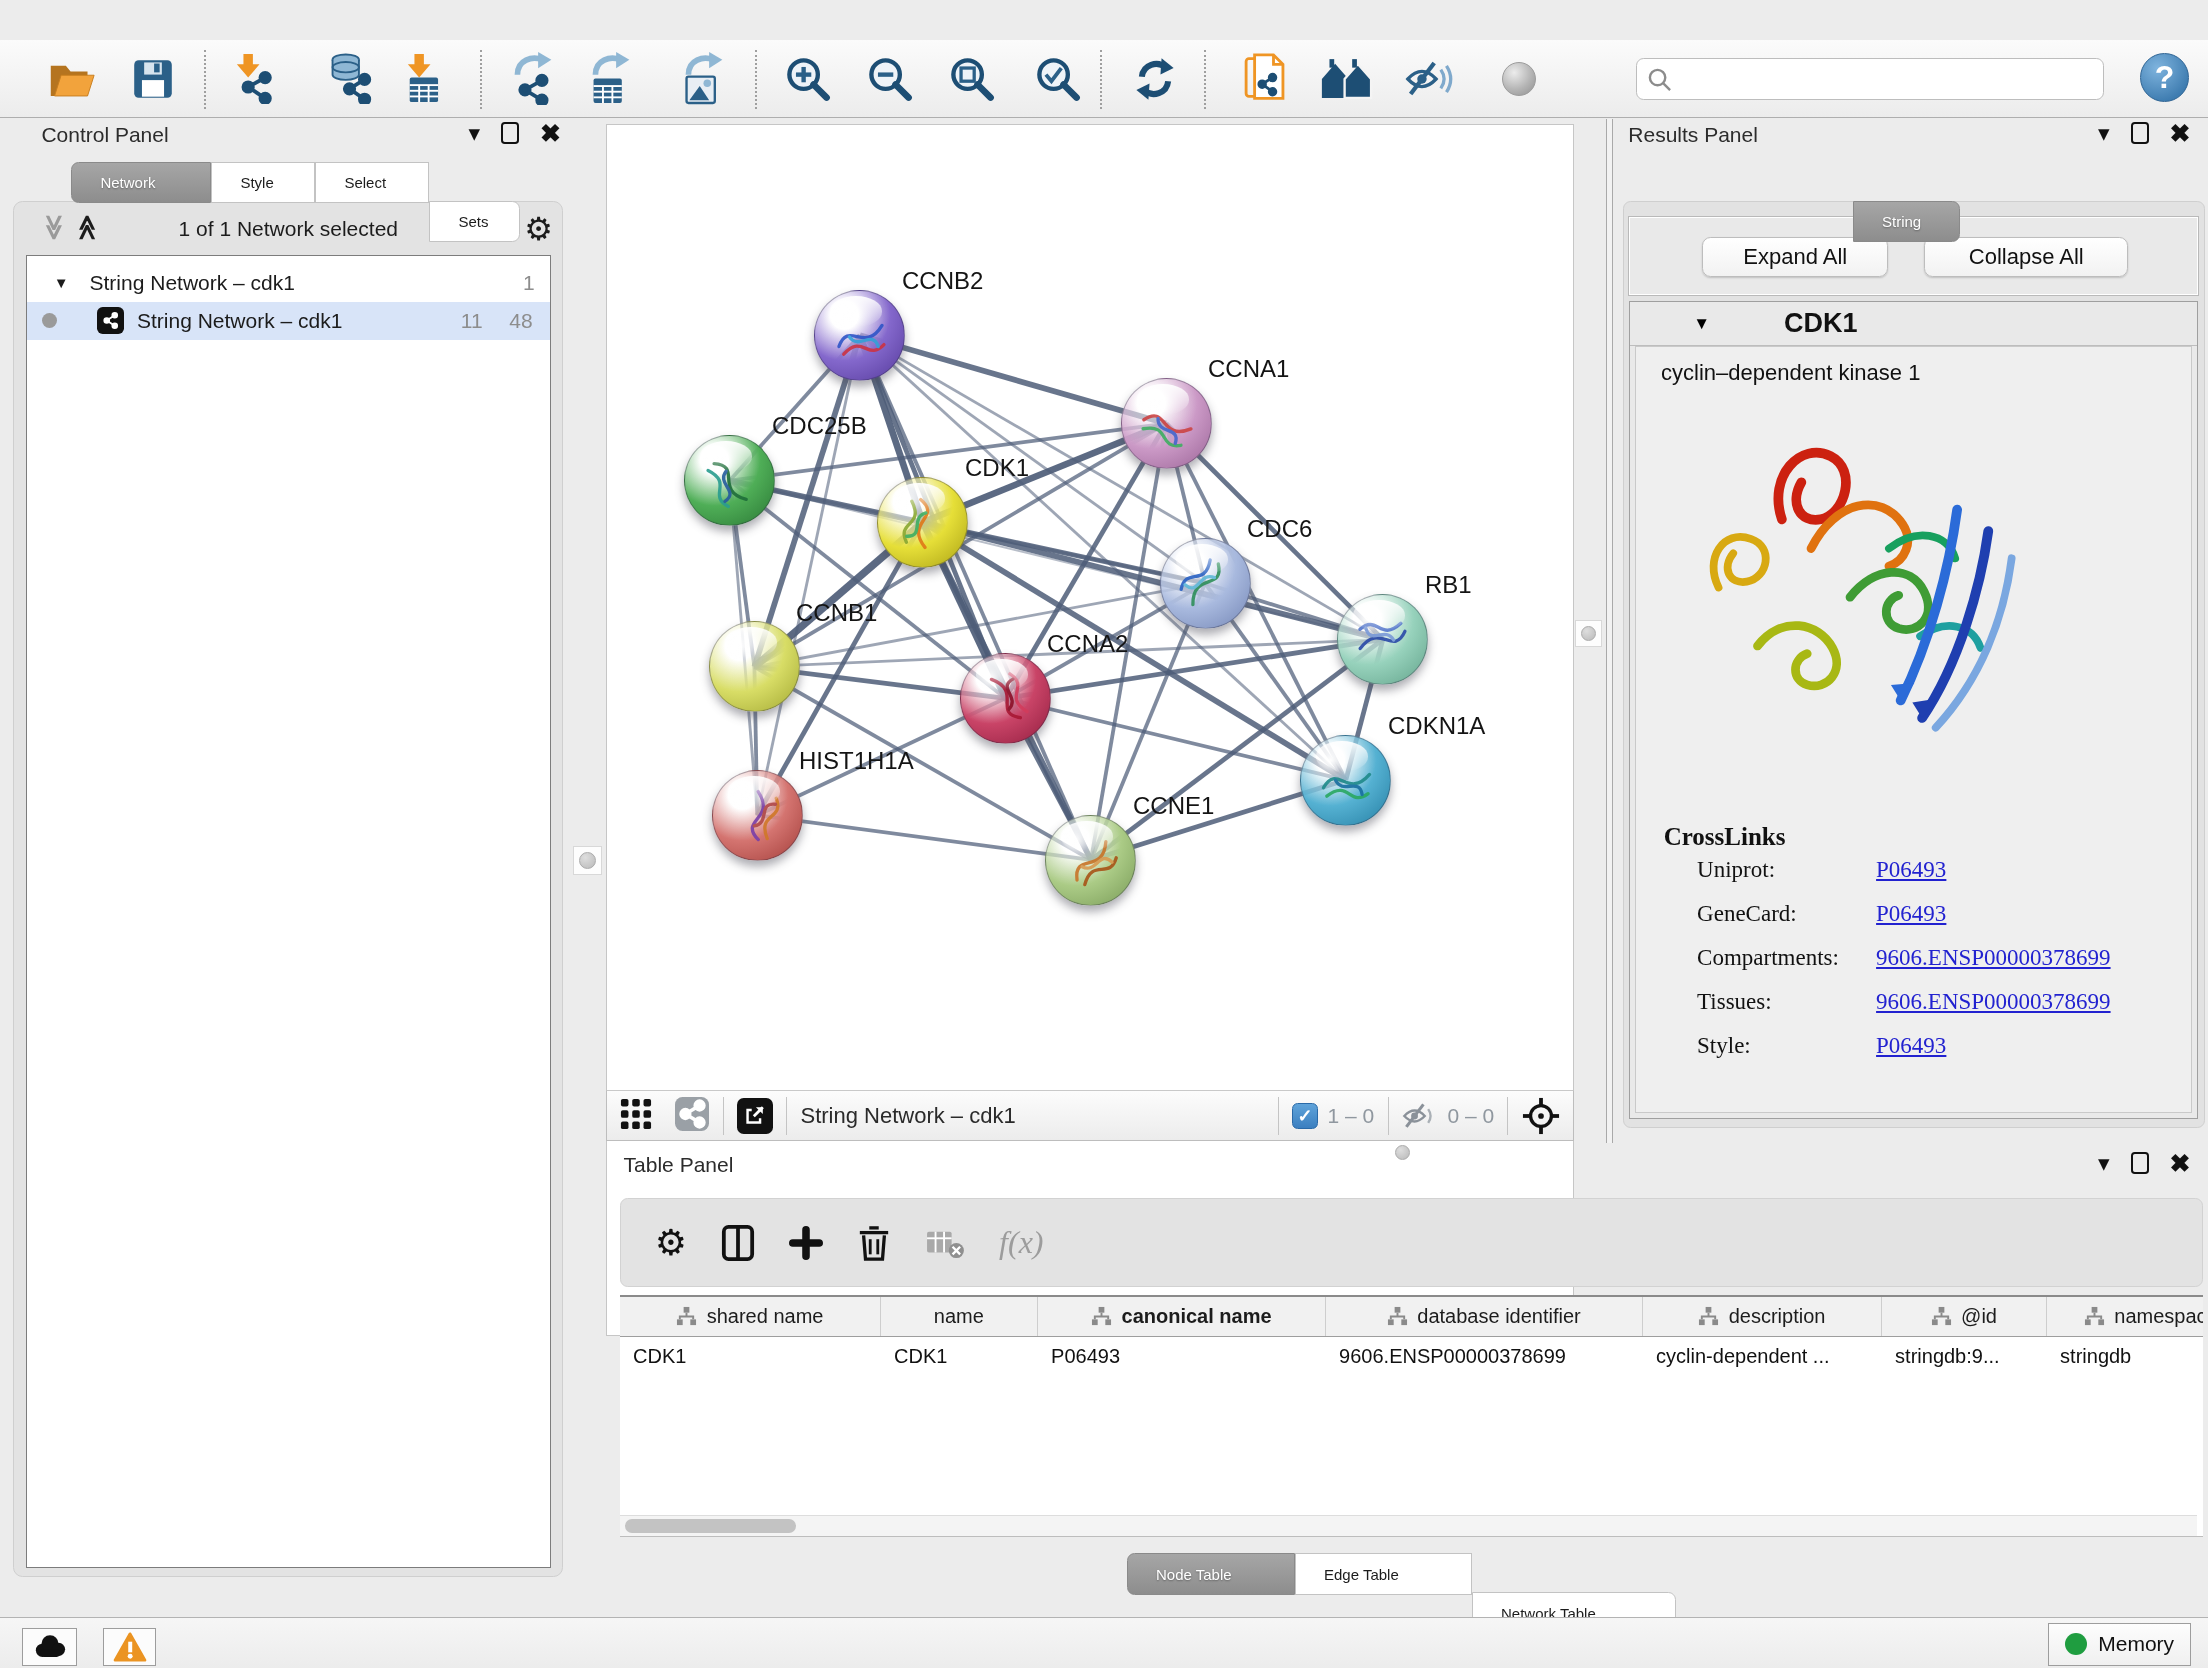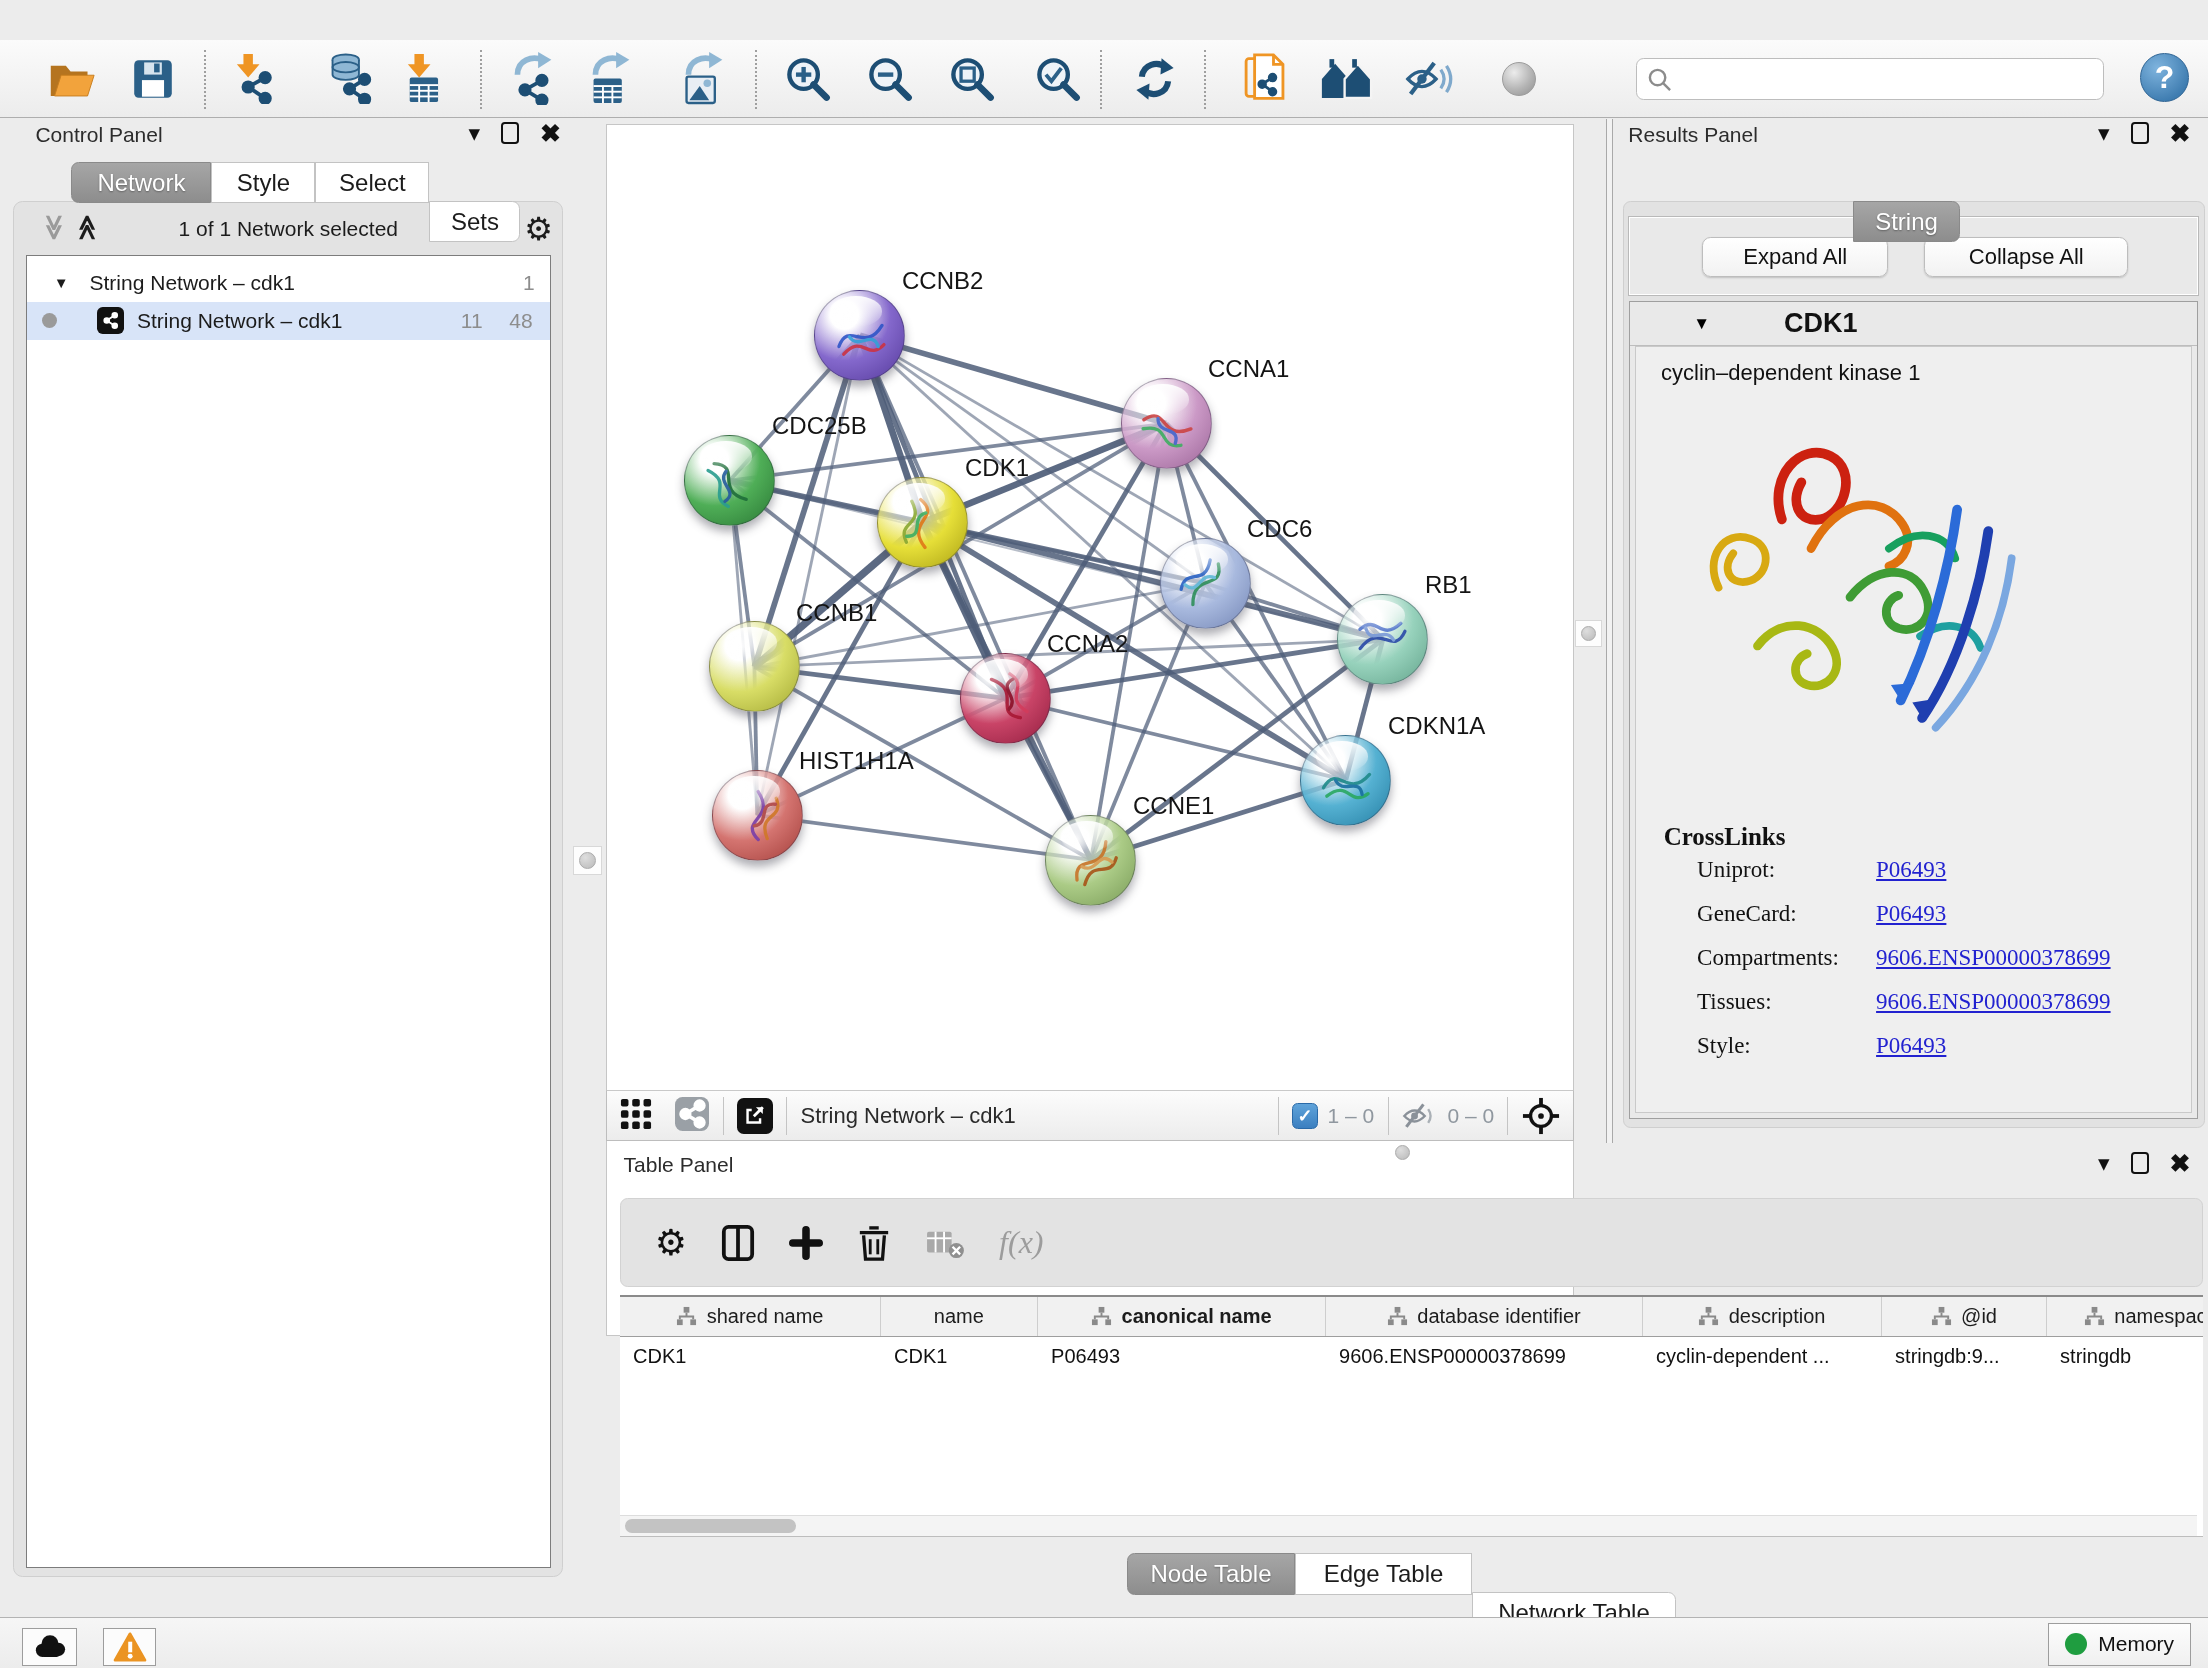--- a/index.html
+++ b/index.html
@@ -32,22 +32,22 @@
     background:radial-gradient(circle at 35% 30%, #ececec, #b5b5b5 55%, #8f8f8f); border:1.9px solid #9c9c9c; }
 
   
   .panel-header { position:relative; height:36px; }
   .panel-title { font-size:21px; color:#2c2c2c; }
   .ph-controls { position:absolute; top:1.9px; display:flex; align-items:center; gap:21px; }
   .caret { font-size:23px; color:#111; line-height:1; }
   .float-box { width:18px; height:22px; border:2.9px solid #111; border-radius:3.8px; }
   .close-x { font-size:25px; font-weight:bold; color:#111; line-height:1; }
 
-  .seg-tab { height:41px; display:flex; align-items:center; justify-content:center; font-size:24px;
-    background:#fff; border:1px solid #c3c3c3; color:#1c1c1c; }
+  .seg-tab { height:41px; display:flex; align-items:center; justify-content:flex-start; font-size:15px;
+    background:#fff; border:1px solid #c3c3c3; color:#1c1c1c;padding-left:28px; }
   .seg-tab.sel { background:linear-gradient(#a6a6a6,#8d8d8d); color:#fff; text-shadow:0 1px 1.9px rgba(0,0,0,.35); border-color:#8a8a8a; }
   .seg-first { border-radius:7.6px 0 0 7.6px; }
   .seg-last { border-radius:0 7.6px 7.6px 0;margin-top:39px; }
 
   
   .control-panel { left:11.4px; top:119px; width:552px; height:1458px; }
   .cp-container { position:absolute; left:1.9px; top:82px; width:550px; height:1376px;
     background:#e3e3e3; border:1px solid #cfcfcf; border-radius:9.5px; }
   .cp-statusrow { position:absolute; left:0; top:9.5px; width:100%; height:38px; }
   .dbl-chev { display:inline-block; font-size:25px; font-weight:bold; line-height:1; }
@@ -299,21 +299,21 @@
       </svg>
       <input type="text" placeholder="" style="">
     </div>
     <div class="help-btn">
         <span>?</span>
       </div>
   </div>
 
   <div class="abs control-panel">
     <div class="panel-header">
-      <span class="panel-title" style="position:absolute;left:24px;top:3.8px">Control Panel</span>
+      <span class="panel-title" style="position:absolute;left:30px;top:3.8px">Control Panel</span>
       <div class="ph-controls" style="left:457px">
         <span class="caret">▾</span>
         <span class="float-box"></span>
         <span class="close-x">✖</span>
       </div>
     </div>
     <div style="position:absolute;left:60px;top:43px;display:flex;z-index:2">
       <div class="seg-tab seg-first sel" style="width:140px">
           <span>Network</span>
         </div>

